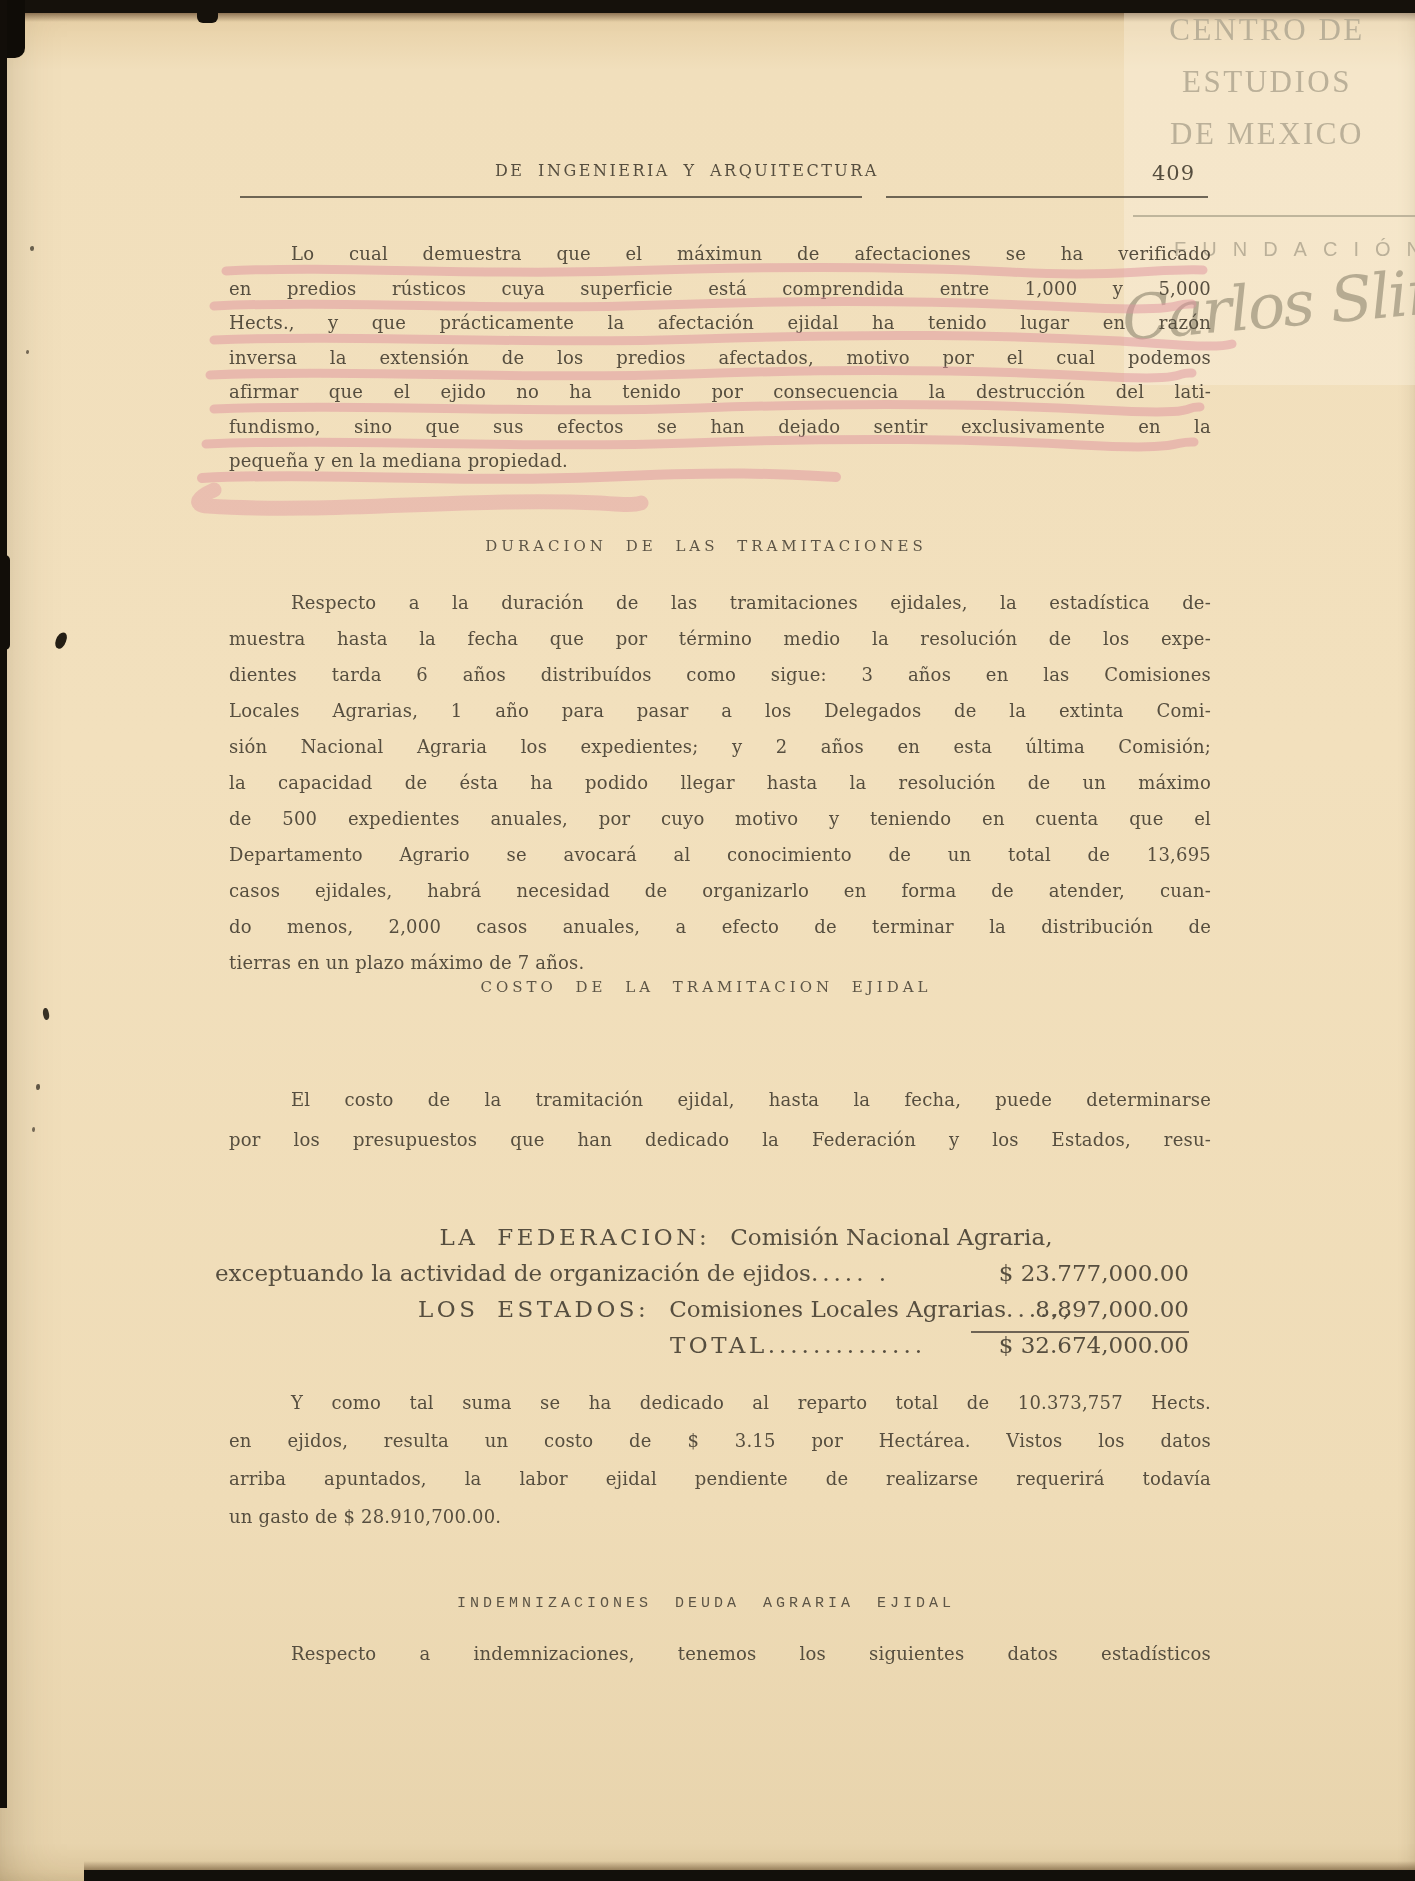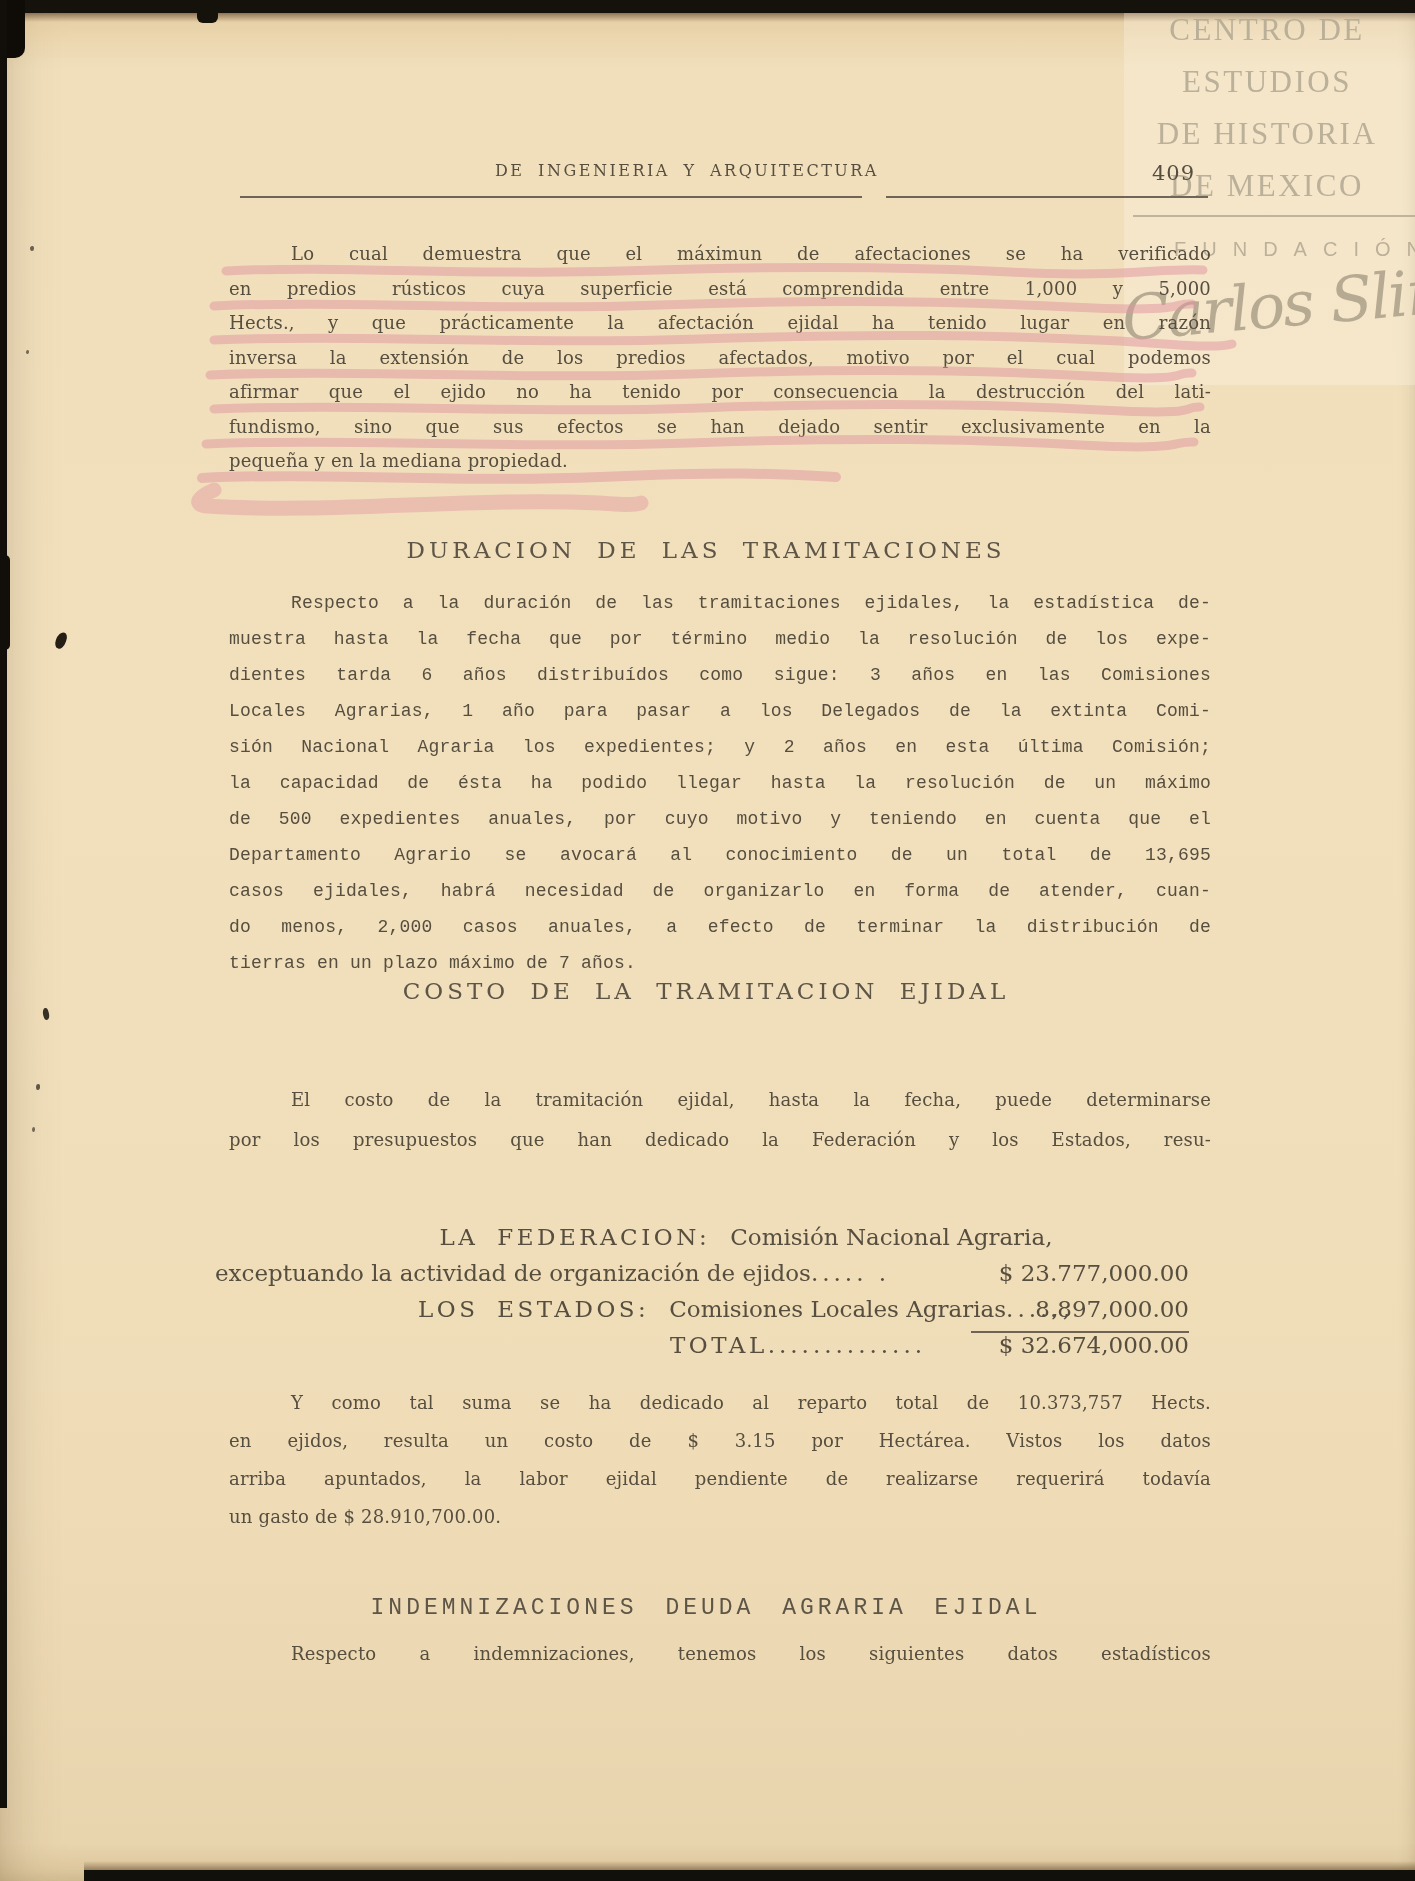--- a/index.html
+++ b/index.html
@@ -37,23 +37,23 @@
   
   .col{position:absolute;left:229px;width:982px;font-size:18px;letter-spacing:.2px;}
   .lines{--lh:35px;}
   .tline{height:var(--lh);line-height:var(--lh);overflow:hidden;text-align:justify;}
   .tline:not(.last)::after{content:"";display:inline-block;width:100%;height:0;}
   .tline{text-align-last:justify;}
   .tline.last{text-align-last:left;}
   .tline.last::after{content:none;}
   .lines .tline:first-child{text-indent:62px;}
   .p-intro{top:237px;--lh:34.5px;}
-  .h-sec{position:absolute;left:215px;width:982px;text-align:center;font-size:23px;letter-spacing:4px;word-spacing:10px;color:var(--heading,#5d5546);}
+  .h-sec{position:absolute;left:215px;width:982px;text-align:center;font-size:15px;letter-spacing:4px;word-spacing:10px;color:var(--heading,#5d5546);}
   .h-duracion{top:537px;}
-  .p-duracion{top:585px;font-family:Liberation Mono, monospace;--lh:36px;}
+  .p-duracion{top:585px;--lh:36px;}
   .h-costo{top:978px;}
   .p-costo{top:1080px;--lh:39.5px;}
   .h-indem{top:1595px;font-family:Liberation Mono, monospace;}
   .p-indem{top:1636px;--lh:36px;}
   .p-closing{top:1384px;--lh:38px;}
   
   .budget{position:absolute;left:215px;top:1222px;width:982px;font-size:23px;}
   .fin-row{position:relative;height:36px;line-height:30px;white-space:nowrap;}
   .fin-row .caps{letter-spacing:3.5px;word-spacing:8px;}
   .fin-row .rest{margin-left:20px;}
@@ -84,21 +84,20 @@
   <div class="corner-tl"></div>
   <div class="edge-left"></div>
   <div class="edge-left-bump"></div>
   <div class="edge-bottom-shade"></div>
   <div class="edge-bottom"></div>
 
   <div class="wm-band"></div>
   <div class="wm-lines">
     <div>CENTRO DE</div>
     <div>ESTUDIOS</div>
-    <div>DE HISTORIA</div>
     <div>DE MEXICO</div>
   </div>
   <div class="wm-rule"></div>
   <div class="wm-foundation">FUNDACIÓN</div>
   <svg class="wm-signature" viewBox="0 0 300 120">
     <text x="6" y="86" font-family="DejaVu Serif, serif" font-style="italic" font-size="62" fill="#a79d85" opacity="0.8" transform="rotate(-5 10 86)" letter-spacing="-2">Carlos Slim</text>
   </svg>
 
   <div class="running-header">DE INGENIERIA Y ARQUITECTURA</div>
   <div class="page-number">409</div>

